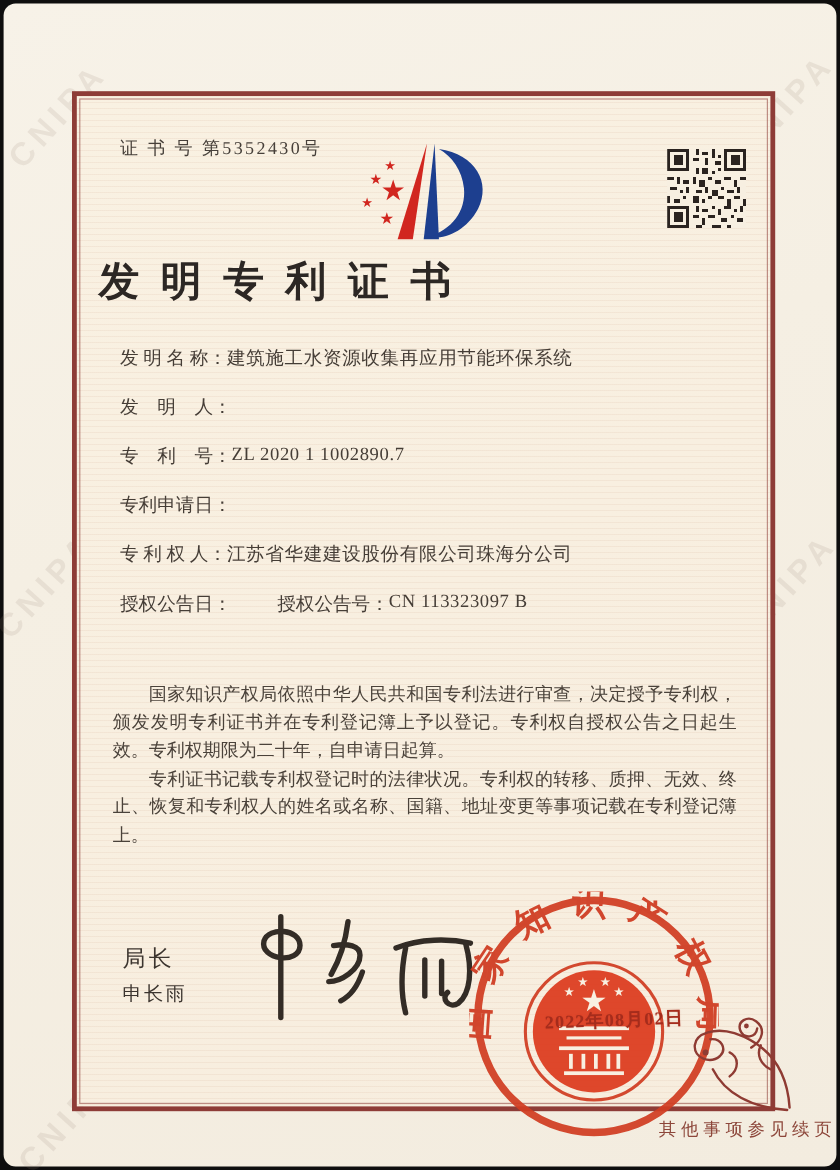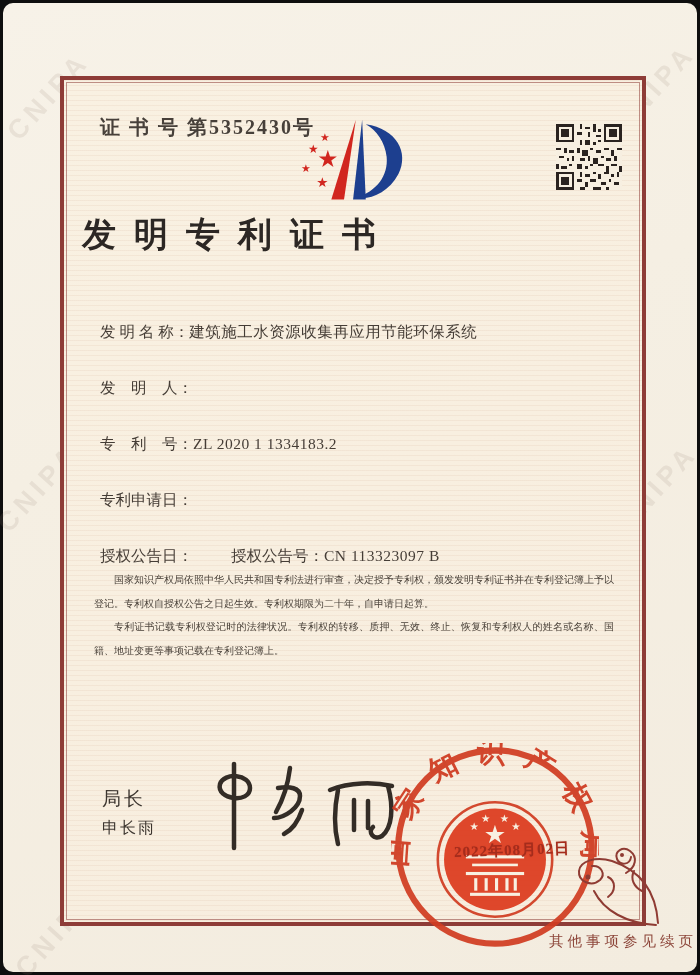--- a/index.html
+++ b/index.html
@@ -11,31 +11,31 @@
   .wm{position:absolute;font-family:"Liberation Sans","DejaVu Sans",sans-serif;
       font-weight:bold;font-size:27px;letter-spacing:5px;color:rgba(150,130,110,0.14);
       transform:rotate(-48deg);white-space:nowrap;z-index:1;}
   
   .frame{position:absolute;left:57px;top:73px;width:578px;height:842px;z-index:2;
          border:4px solid #8e3c37;
          background:
            repeating-linear-gradient(180deg,rgba(196,140,110,0.10) 0 1px,rgba(0,0,0,0) 1px 5px),
            linear-gradient(150deg,#f9f1e2,#f7edde);}
   .frame::after{content:"";position:absolute;inset:2px;border:1px solid rgba(142,60,55,0.55);pointer-events:none;}
-  .certno{position:absolute;left:36px;top:34px;font-size:20px;letter-spacing:2px;color:#47403a;font-weight:bold;}
+  .certno{position:absolute;left:36px;top:34px;font-size:15px;letter-spacing:2px;color:#47403a;}
   .logo{position:absolute;left:222px;top:30px;width:136px;height:100px;}
   .qr{position:absolute;left:492px;top:44px;width:66px;height:66px;}
   .title{position:absolute;left:0;top:132px;width:100%;text-align:left;
          font-size:34px;font-weight:bold;letter-spacing:18px;text-indent:18px;color:#2c2724;}
   .fields{position:absolute;left:36px;top:208px;width:510px;font-size:15.5px;}
-  .frow{display:flex;margin-bottom:17px;height:24px;align-items:center;margin-top:32px;}
+  .frow{display:flex;margin-bottom:17px;height:24px;align-items:flex-start;}
   .flabel{white-space:pre;color:#453d36;}
   .fvalue{color:#453d36;letter-spacing:0.5px;}
   .grant .fvalue2{margin-left:38px;}
-  .paras{position:absolute;left:30px;top:488px;width:520px;font-size:10px;line-height:23.5px;
+  .paras{position:absolute;left:30px;top:488px;width:520px;font-size:15px;line-height:23.5px;
          text-align:justify;color:#4a423a;}
   .paras p{margin:0;text-indent:2em;}
   .sig-title{position:absolute;left:38px;top:706px;font-size:19px;letter-spacing:3px;color:#3c352f;}
   .sig-name{position:absolute;left:38px;top:738px;font-size:16px;letter-spacing:2px;color:#3c352f;}
   .autograph{position:absolute;left:140px;top:678px;width:210px;height:100px;}
   .pageinfo{position:absolute;left:0;top:810px;width:100%;text-align:center;font-size:13.5px;
             letter-spacing:2px;color:#4a423a;}
   .seal{position:absolute;left:388px;top:740px;width:208px;height:208px;z-index:4;opacity:0.93;}
   .sealdate{position:absolute;left:414px;top:838px;width:190px;z-index:5;text-align:center;
             font-size:15px;font-weight:bold;letter-spacing:1px;color:#a52c1c;
@@ -148,24 +148,28 @@
       <div class="fields">
         <div class="frow">
           <span class="flabel">发 明 名 称：</span>
             <span class="fvalue">建筑施工水资源收集再应用节能环保系统</span>
         </div>
         <div class="frow">
           <span class="flabel">发　明　人：</span>
         </div>
         <div class="frow">
           <span class="flabel">专　利　号：</span>
-            <span class="fvalue">ZL 2020 1 1334183.2</span>
+            <span class="fvalue">ZL 2020 1 1002890.7</span>
         </div>
         <div class="frow">
           <span class="flabel">专利申请日：</span>
+        </div>
+        <div class="frow">
+          <span class="flabel">专 利 权 人：</span>
+            <span class="fvalue">江苏省华建建设股份有限公司珠海分公司</span>
         </div>
         <div class="frow grant">
           <span class="flabel">授权公告日：</span>
           <span class="flabel fvalue2">授权公告号：</span>
             <span class="fvalue">CN 113323097 B</span>
         </div>
       </div>
 
       <div class="paras">
         <p>国家知识产权局依照中华人民共和国专利法进行审查，决定授予专利权，颁发发明专利证书并在专利登记簿上予以登记。专利权自授权公告之日起生效。专利权期限为二十年，自申请日起算。</p>

